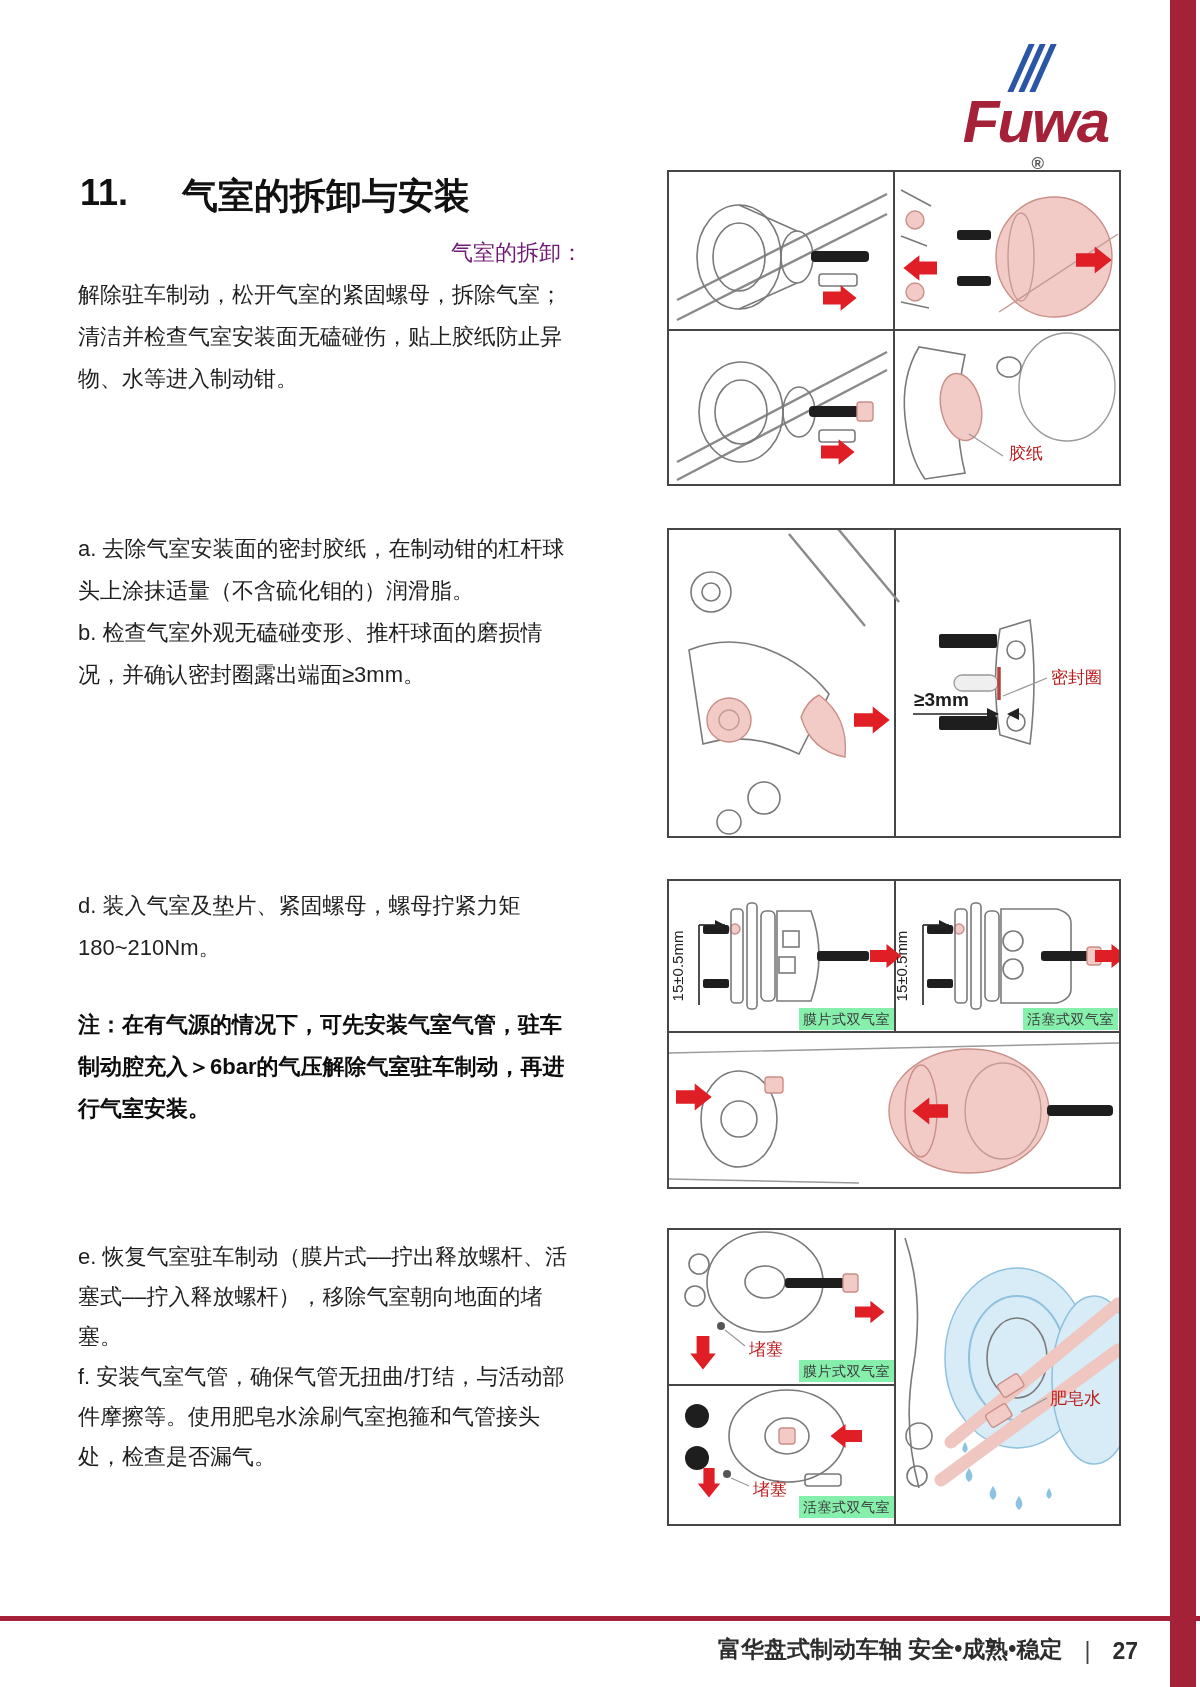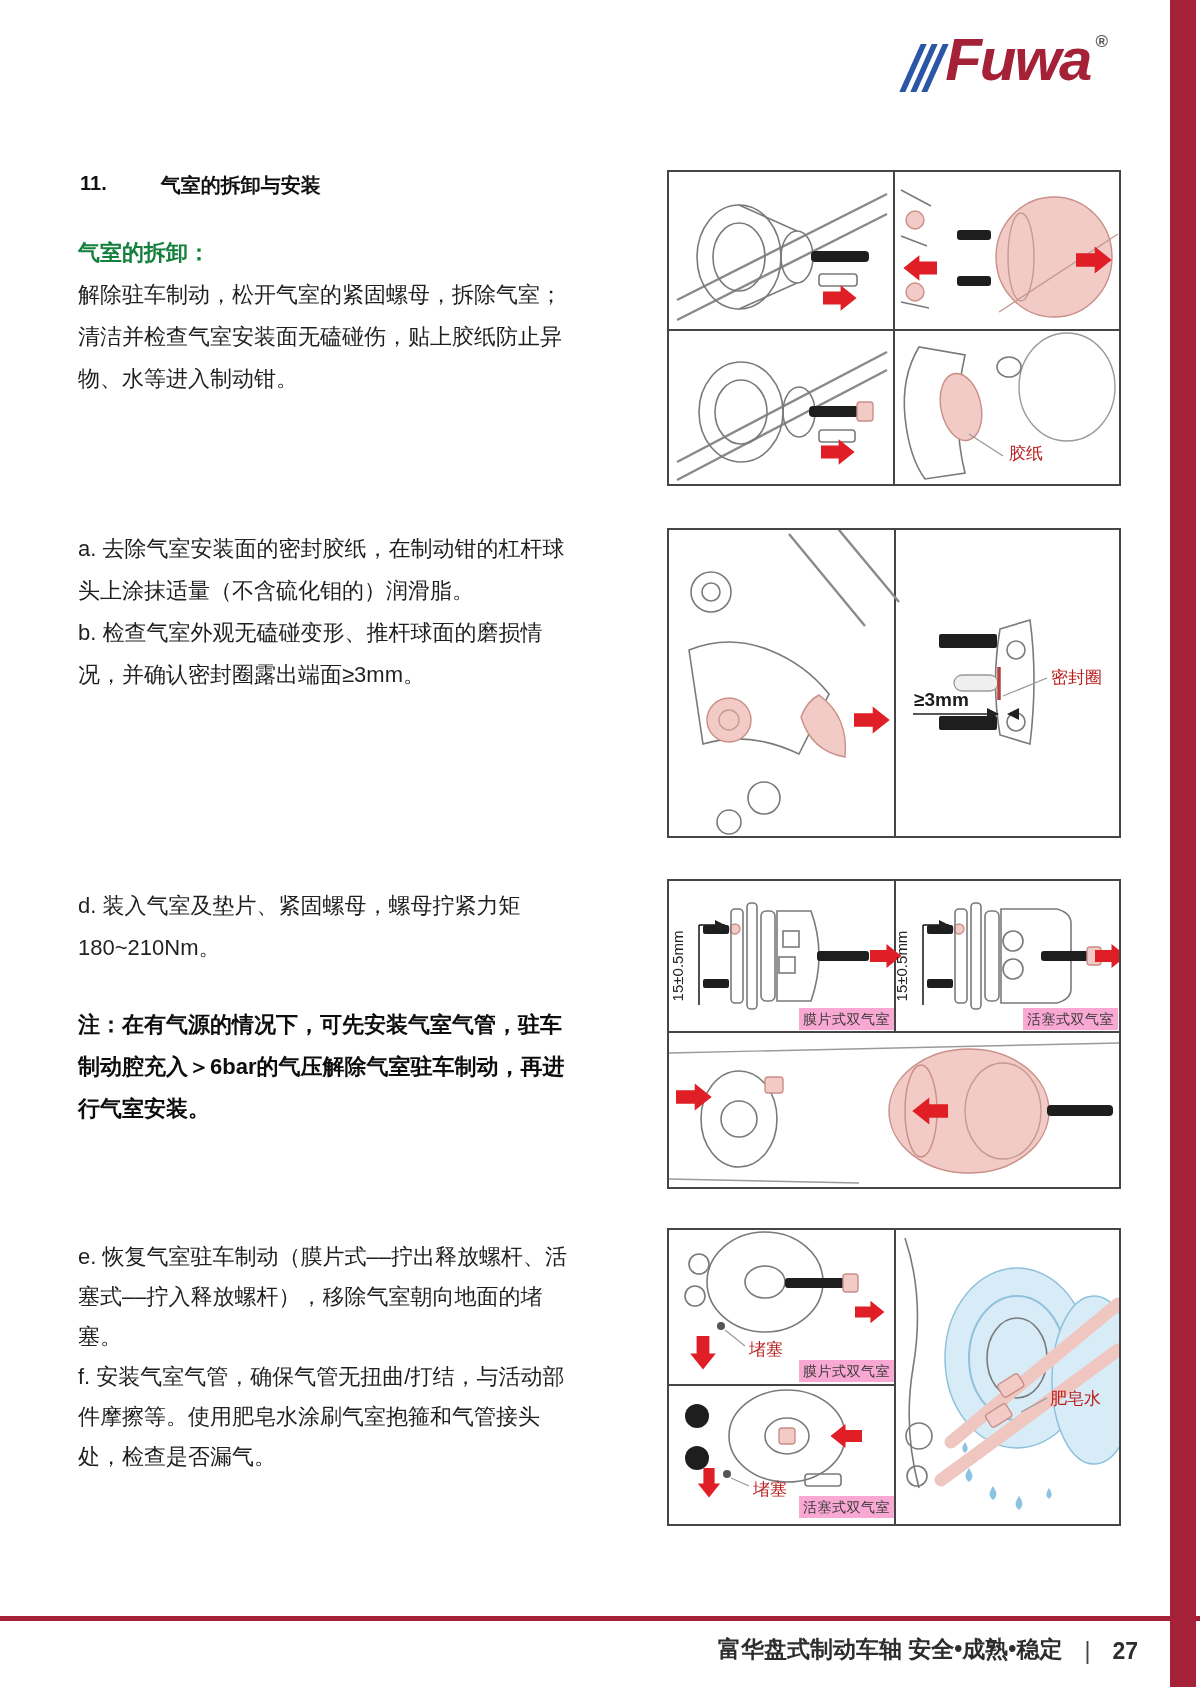--- a/index.html
+++ b/index.html
@@ -1,39 +1,39 @@
 <!DOCTYPE html>
 <html><head>
 <meta charset="utf-8">
 <style>
   html,body{margin:0;padding:0;background:#e8e8e8;}
   .page{position:relative;width:1200px;height:1687px;background:#ffffff;margin:0 auto;
         font-family:"Liberation Sans",sans-serif;overflow:hidden;}
   
   .sidebar{position:absolute;top:0;left:1170px;width:26px;height:1687px;background:#A42138;}
   
-  .logo{position:absolute;top:30px;right:92px;display:flex;align-items:flex-start;}
+  .logo{position:absolute;top:30px;right:92px;display:flex;align-items:center;flex-direction:column;}
   .slashes{display:flex;gap:5px;margin-top:14px;margin-right:7px;}
   .slashes i{display:block;width:6px;height:48px;background:#2B55A5;transform:skewX(-24deg);}
   .logo-text{font-size:60px;font-style:italic;font-weight:bold;color:#A42138;
              letter-spacing:-2px;line-height:1;}
   .reg{font-size:17px;color:#555;margin-left:5px;margin-top:2px;font-weight:bold;}
   
-  .title-row{position:absolute;left:80px;top:172px;font-size:20px;font-weight:bold;
+  .title-row{position:absolute;left:80px;top:172px;font-size:36px;font-weight:bold;
              color:#111;display:flex;gap:54px;}
   
   .tb{position:absolute;left:78px;width:505px;font-size:22px;color:#1f1f1f;}
   .tb p{margin:0;line-height:42px;}
-  .tb .h{font-weight:bold;color:#15803d;line-height:34px;margin-bottom:4px;}
+  .tb .h{font-weight:normal;color:#701a75;line-height:34px;margin-bottom:4px;text-align:right;}
   .tb-ef p{line-height:40px;}
   .note p{font-weight:bold;color:#0d0d0d;}
   
   .panel{position:absolute;left:667px;width:450px;border:2px solid #454545;background:#fff;}
   .panel svg{display:block;}
-  .figtag{position:absolute;background:#f9a8d4;color:#3a3a3a;font-size:14px;
+  .figtag{position:absolute;background:#86efac;color:#3a3a3a;font-size:14px;
           letter-spacing:.5px;padding:3px 4px;line-height:1.15;white-space:nowrap;}
   .figlabel{position:absolute;color:#b91c1c;font-size:17px;white-space:nowrap;}
   
   .footer-line{position:absolute;left:0;top:1616px;width:1200px;height:5px;background:#A42138;}
   .footer{position:absolute;top:1634px;right:62px;font-size:23px;font-weight:bold;
           color:#2d2d2d;display:flex;align-items:flex-end;}
   .footer .sep{margin:0 22px;font-weight:normal;color:#444;}
   
   .ln{fill:none;stroke:#7a7a7a;stroke-width:1.6;}
   .lnp{fill:none;stroke:#C59A94;stroke-width:1.4;}

